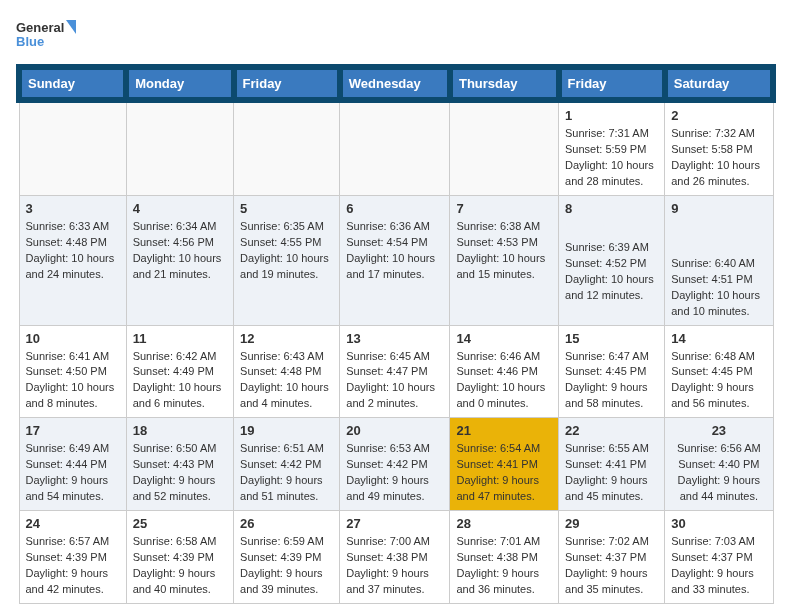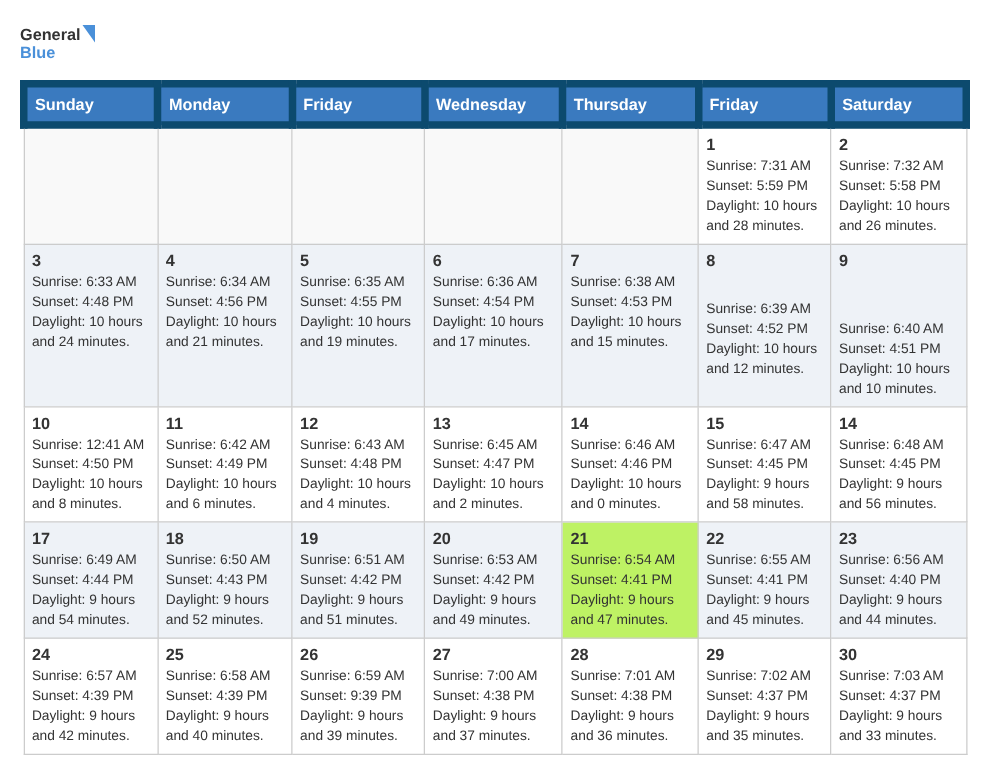--- a/index.html
+++ b/index.html
@@ -169,21 +169,21 @@
           <span class="day-num">9</span>
           <div class="day-info" style="white-space: pre-line; margin-top: 40px;">Sunrise: 6:40 AM
 Sunset: 4:51 PM
 Daylight: 10 hours
 and 10 minutes.</div>
         </td>
       </tr>
       <tr style="height: 82px; padding-left: 42px;">
         <td>
           <span class="day-num">10</span>
-          <div class="day-info" style="white-space: pre-line;">Sunrise: 12:41 AM
+          <div class="day-info" style="white-space: pre-line;">Sunrise: 6:41 AM
 Sunset: 4:50 PM
 Daylight: 10 hours
 and 8 minutes.</div>
         </td>
         <td>
           <span class="day-num">11</span>
           <div class="day-info" style="white-space: pre-line;">Sunrise: 6:42 AM
 Sunset: 4:49 PM
 Daylight: 10 hours
 and 6 minutes.</div>
@@ -246,35 +246,35 @@
 Daylight: 9 hours
 and 51 minutes.</div>
         </td>
         <td style="background-color: rgb(238, 242, 247);">
           <span class="day-num">20</span>
           <div class="day-info" style="white-space: pre-line;">Sunrise: 6:53 AM
 Sunset: 4:42 PM
 Daylight: 9 hours
 and 49 minutes.</div>
         </td>
-        <td style="background-color: #bef264;">
+        <td style="background-color: #eab308;">
           <span class="day-num">21</span>
           <div class="day-info" style="white-space: pre-line;">Sunrise: 6:54 AM
 Sunset: 4:41 PM
 Daylight: 9 hours
 and 47 minutes.</div>
         </td>
         <td style="background-color: rgb(238, 242, 247);">
           <span class="day-num">22</span>
           <div class="day-info" style="white-space: pre-line;">Sunrise: 6:55 AM
 Sunset: 4:41 PM
 Daylight: 9 hours
 and 45 minutes.</div>
         </td>
-        <td style="background-color: rgb(238, 242, 247);">
+        <td style="background-color: rgb(238, 242, 247); text-align: center;">
           <span class="day-num">23</span>
           <div class="day-info" style="white-space: pre-line;">Sunrise: 6:56 AM
 Sunset: 4:40 PM
 Daylight: 9 hours
 and 44 minutes.</div>
         </td>
       </tr>
       <tr style="height: 82px;">
         <td>
           <span class="day-num">24</span>
@@ -286,21 +286,21 @@
         <td>
           <span class="day-num">25</span>
           <div class="day-info" style="white-space: pre-line;">Sunrise: 6:58 AM
 Sunset: 4:39 PM
 Daylight: 9 hours
 and 40 minutes.</div>
         </td>
         <td>
           <span class="day-num">26</span>
           <div class="day-info" style="white-space: pre-line;">Sunrise: 6:59 AM
-Sunset: 9:39 PM
+Sunset: 4:39 PM
 Daylight: 9 hours
 and 39 minutes.</div>
         </td>
         <td>
           <span class="day-num">27</span>
           <div class="day-info" style="white-space: pre-line;">Sunrise: 7:00 AM
 Sunset: 4:38 PM
 Daylight: 9 hours
 and 37 minutes.</div>
         </td>

